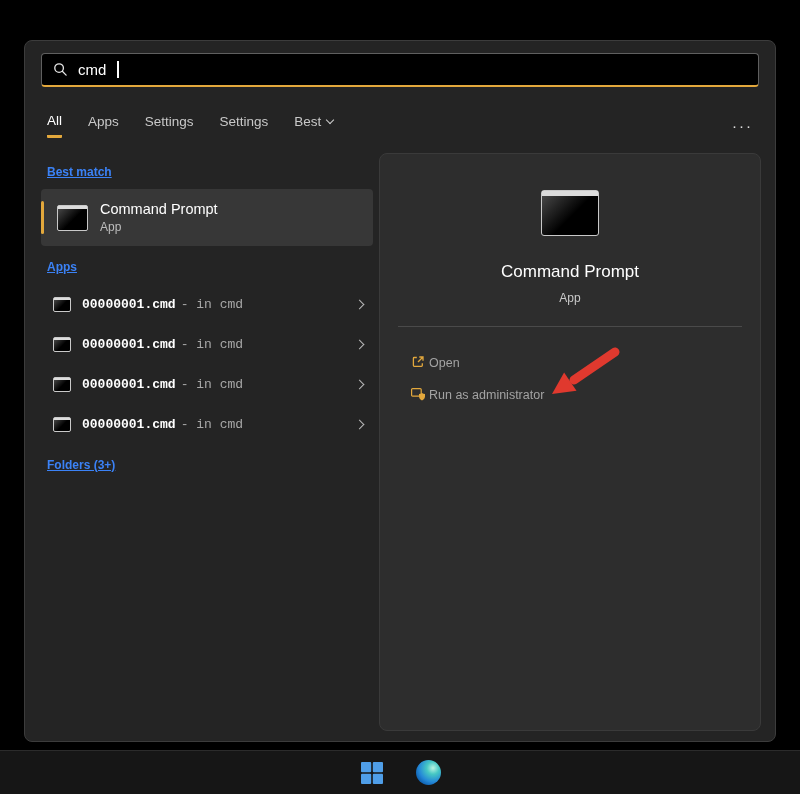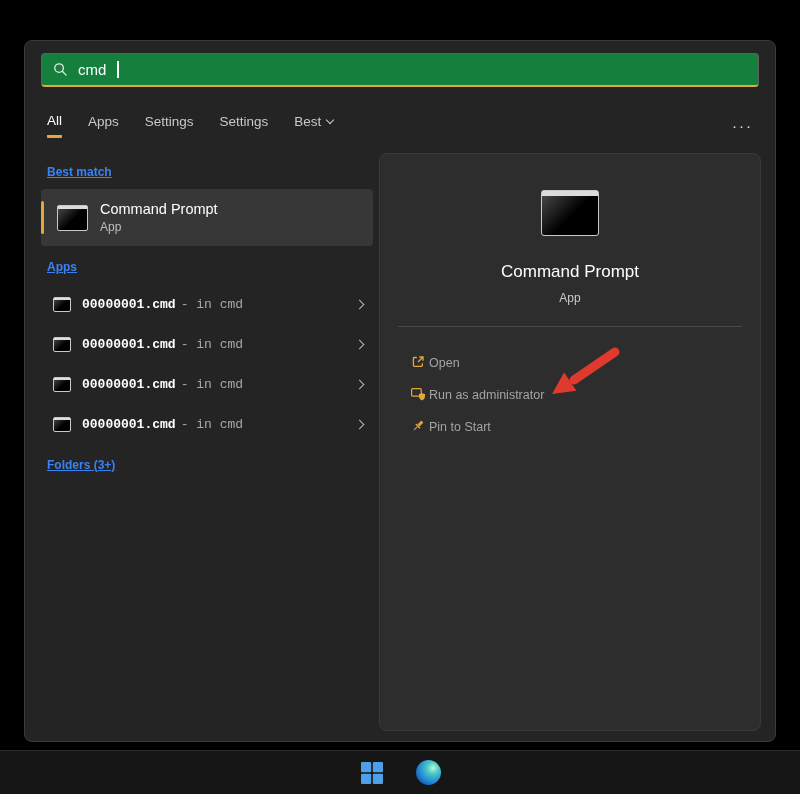--- a/index.html
+++ b/index.html
@@ -8,21 +8,21 @@
     font-family:"Liberation Sans","DejaVu Sans",sans-serif; }
   body{ position:relative; color:#fff; }
 
   
   .start-menu{ position:absolute; left:24px; top:40px; width:752px; height:702px;
     background:#242424; border:1px solid #3c3c3c; border-radius:8px;
     box-shadow:0 10px 34px rgba(0,0,0,.65); }
 
   
   .search-box{ position:absolute; left:16px; top:12px; width:718px; height:34px;
-    background:#15803d; border:1px solid #5f5f5f; border-bottom:2px solid var(--accent);
+    background:#000000; border:1px solid #5f5f5f; border-bottom:2px solid var(--accent);
     border-radius:4px; display:flex; align-items:center; gap:10px; padding:0 11px; }
   .search-box svg{ flex:0 0 auto; }
   .search-text{ font-size:15px; color:#fff; }
   .caret{ width:1.5px; height:17px; background:#fff; margin-left:1px; }
 
   
   .tabs{ position:absolute; left:22px; right:16px; top:70px; height:28px;
     display:flex; align-items:center; gap:26px; }
   .tab{ font-size:13.5px; color:#c9c9c9; padding-bottom:7px; cursor:default;
     display:flex; align-items:center; gap:6px; }
@@ -188,32 +188,20 @@
         <span class="action-icon">
           <svg viewBox="0 0 16 16">
               <rect x="1.6" y="2.6" width="9.6" height="7.6" rx="1" fill="none" stroke="currentColor" stroke-width="1.2"></rect>
               <path d="M12 7.1c.9.6 1.9.9 3 .9v2.6c0 1.9-1.5 3.2-3 3.8-1.5-.6-3-1.9-3-3.8V8c1.1 0 2.1-.3 3-.9z" fill="currentColor"></path>
             </svg>
         </span>
         <span>Run as administrator</span>
       </div>
 
 
-      <div class="action-row">
-        <span class="action-icon">
-          <svg viewBox="0 0 16 16">
-              <g transform="rotate(45 8 8)" fill="currentColor">
-                <rect x="6.6" y="1.8" width="2.8" height="5.4" rx="0.6"></rect>
-                <rect x="5" y="7.4" width="6" height="1.5" rx="0.5"></rect>
-                <path d="M7.5 9.2h1v3.6l-.5 1.7-.5-1.7z"></path>
-              </g>
-            </svg>
-        </span>
-        <span>Pin to Start</span>
-      </div>
 
 
     </div>
   </div>
 </div>
 
 <div class="red-arrow">
   <svg width="84" height="58" viewBox="0 0 84 58">
     <path d="M77 6 L36 34" stroke="var(--arrow)" stroke-width="9" stroke-linecap="round" fill="none"></path>
     <polygon points="14,48 26.1,26.5 38.5,44.7" fill="var(--arrow)"></polygon>

